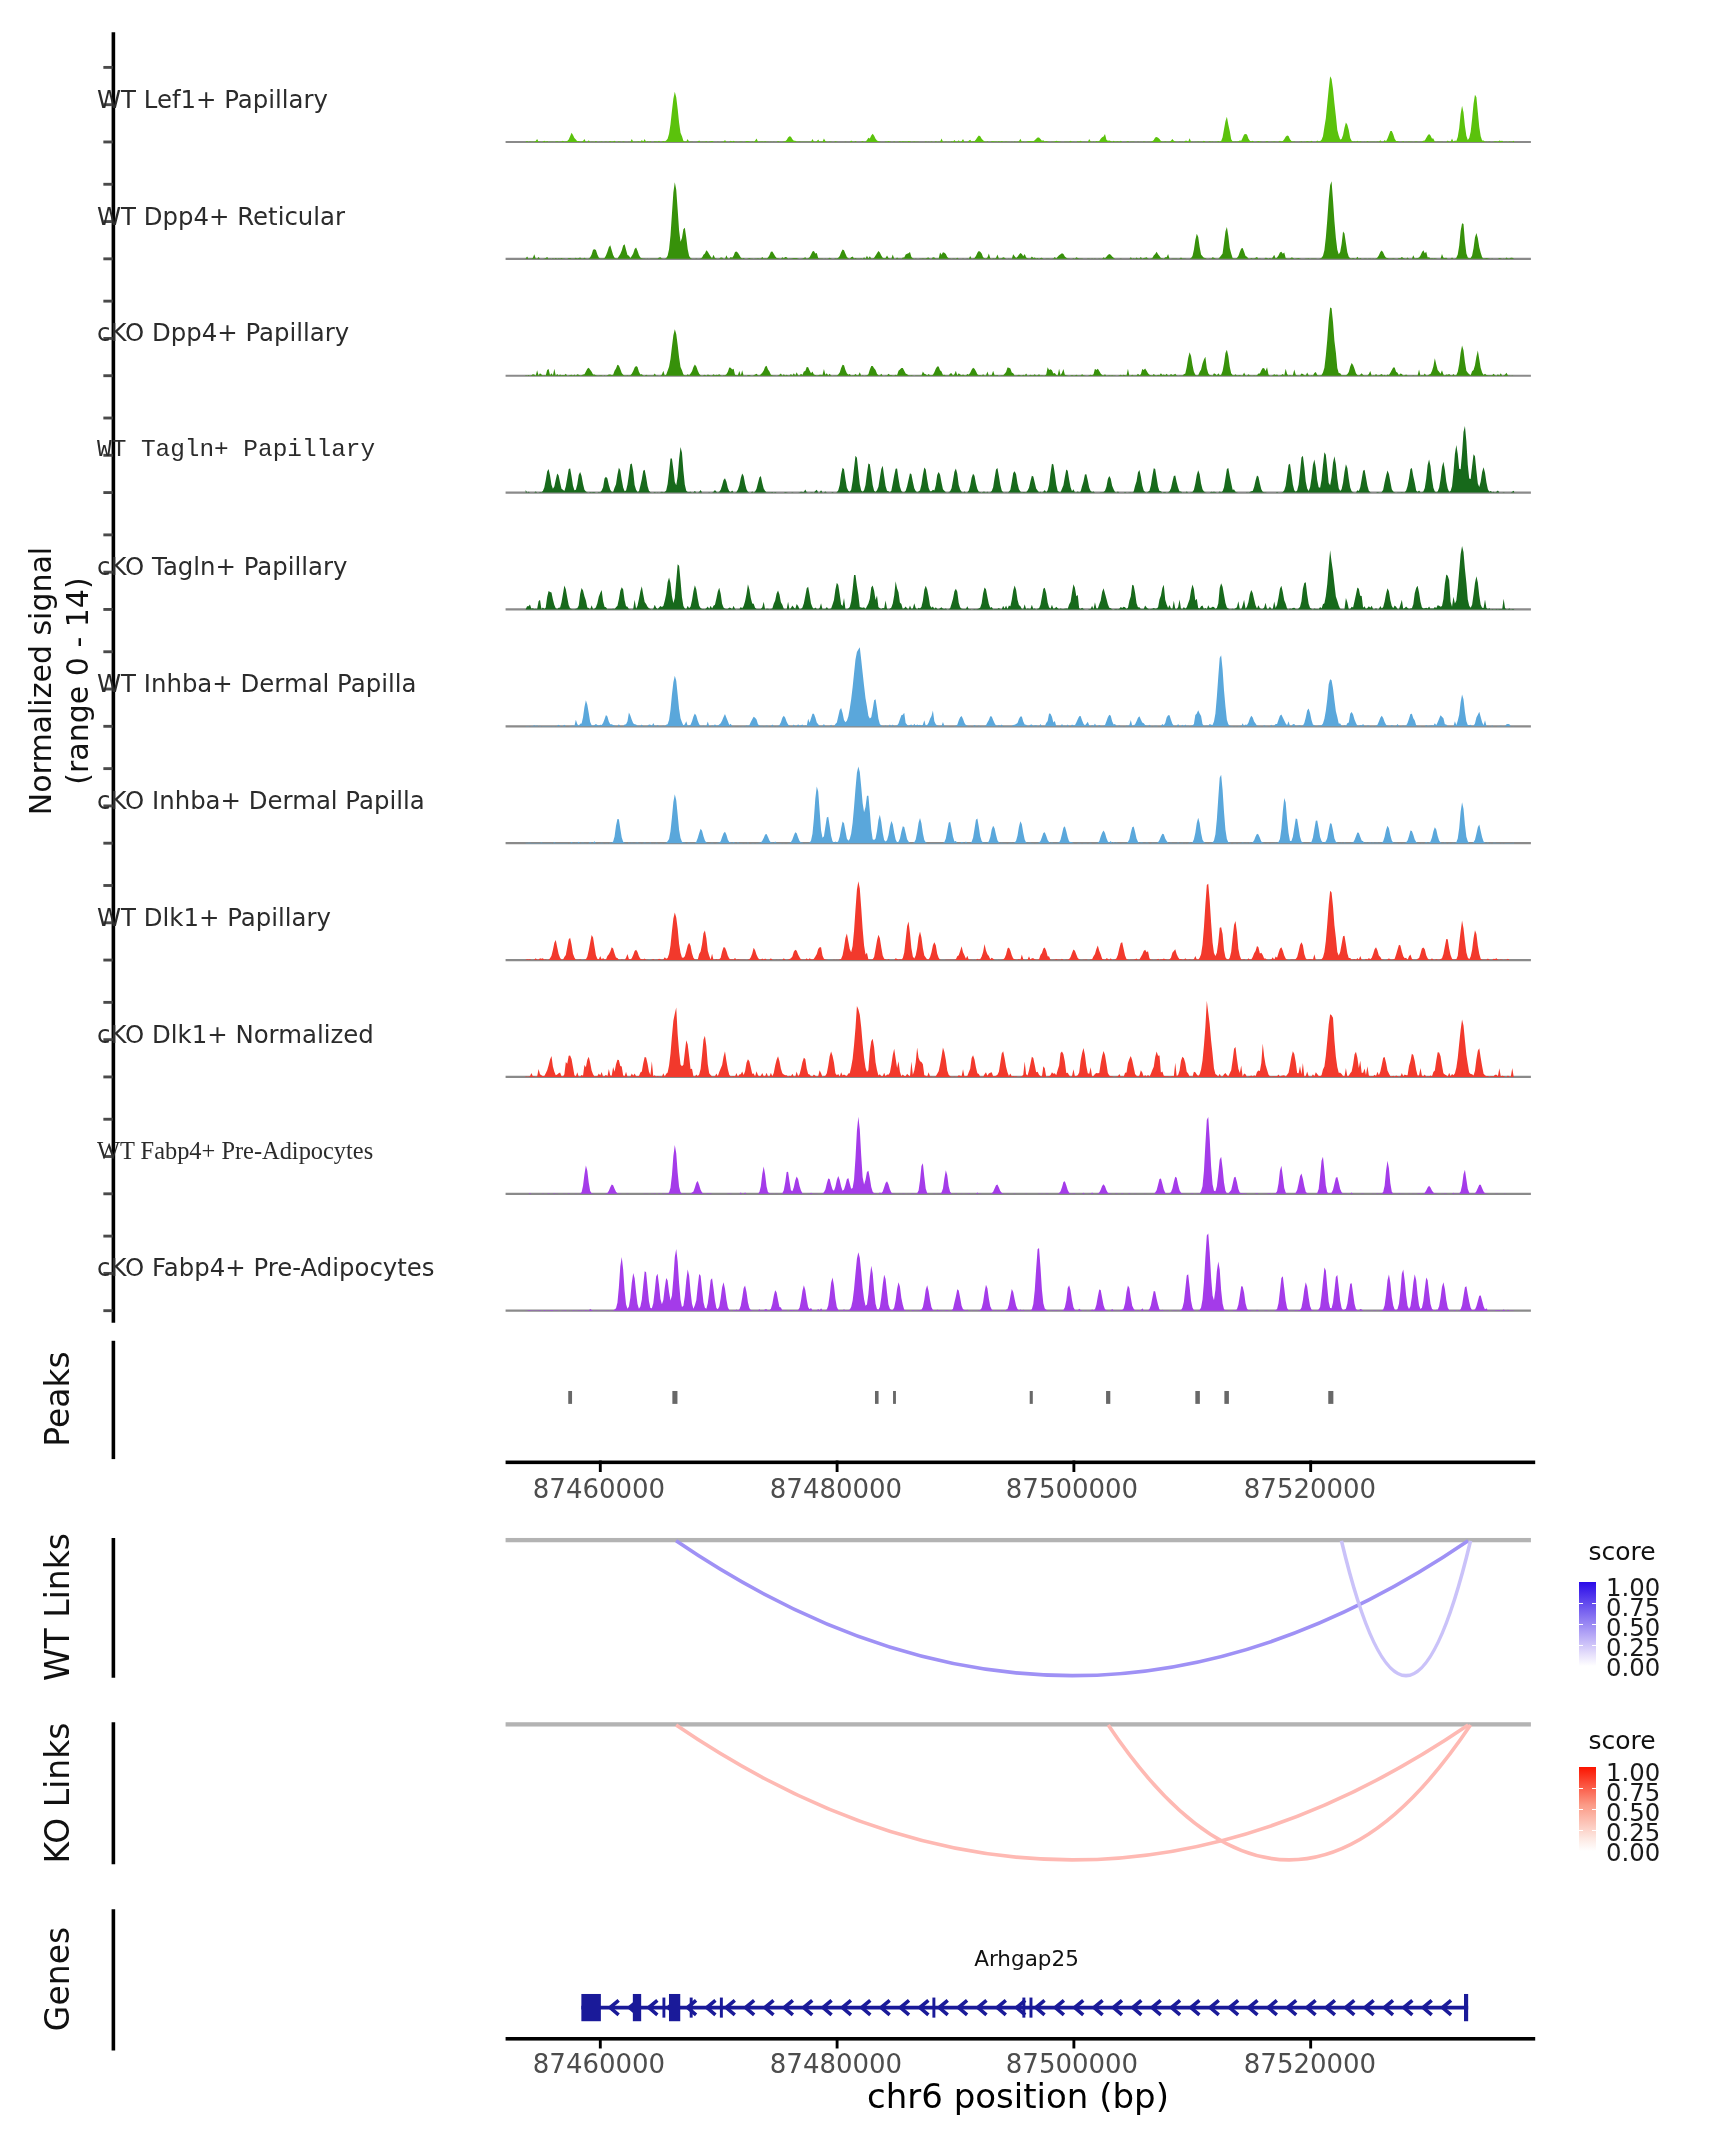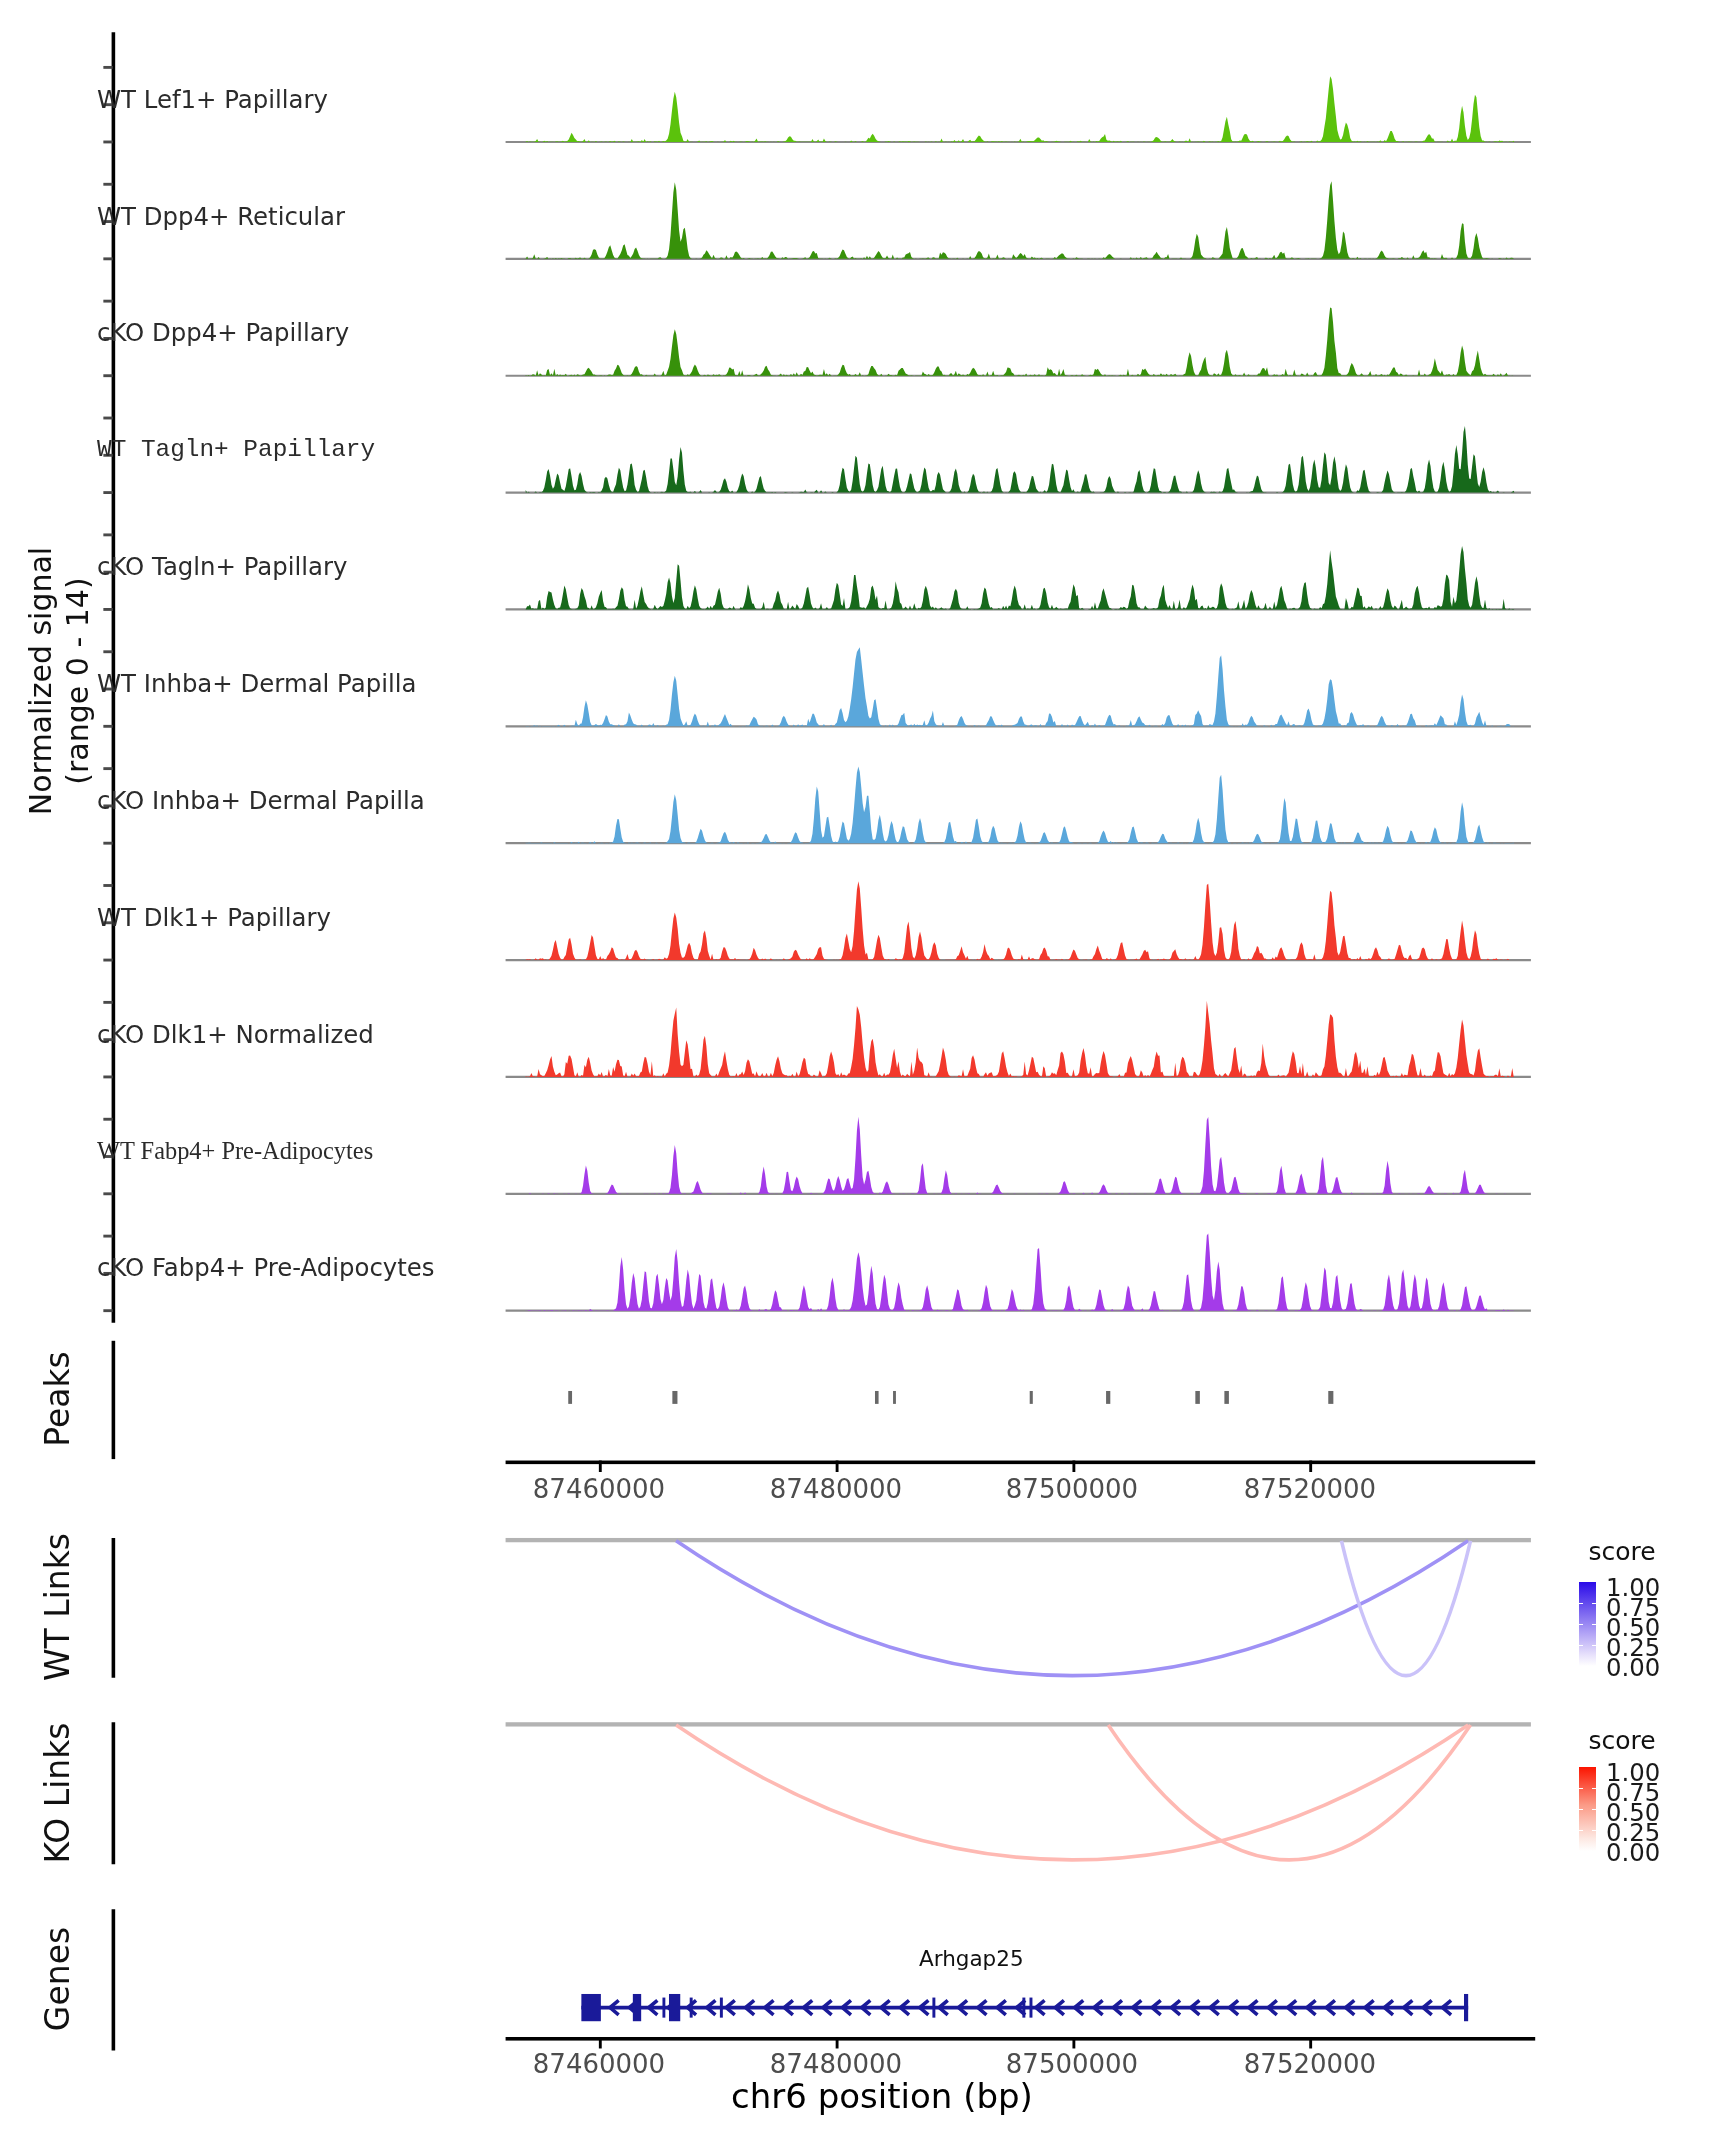--- a/index.html
+++ b/index.html
@@ -13,22 +13,22 @@
   .yax{font-size:30px;line-height:37px;color:#111;text-align:center;}
   .tick1{top:1474px;width:186px;text-align:center;font-size:26px;color:#4d4d4d;}
   .tick2{top:2049px;width:186px;text-align:center;font-size:26px;color:#4d4d4d;}
   .leg-title{width:158px;text-align:center;font-size:25px;color:#111;}
   .leg-tick{left:1606px;width:93px;font-size:24.4px;color:#1a1a1a;}
   .colorbar{position:absolute;left:1579px;width:17px;height:84px;}
   .cb-blue{background:linear-gradient(to bottom,#2a0be8 0%,#8f7cf2 45%,#e4ddfb 85%,#ffffff 100%);}
   .cb-red{background:linear-gradient(to bottom,#fb1400 0%,#fb9a86 45%,#fde8e2 85%,#ffffff 100%);}
   .notch{position:absolute;left:0;width:100%;height:1.4px;
          background:linear-gradient(to right,#fff 0 3.6px,transparent 3.6px calc(100% - 3.6px),#fff calc(100% - 3.6px) 100%);}
-  .gene-name{left:919px;width:215px;text-align:left;font-size:21.5px;color:#111;}
-  .xlab{left:731px;width:574px;top:2076px;text-align:left;font-size:34px;color:#000;}
+  .gene-name{left:919px;width:215px;text-align:center;font-size:21.5px;color:#111;}
+  .xlab{left:731px;width:574px;top:2076px;text-align:center;font-size:34px;color:#000;}
 </style>
 </head>
 <body>
 
 <div id="canvas">
 
   <svg id="plot" width="1721" height="2151" viewBox="0 0 2400 3000">
       <line x1="158" y1="45" x2="158" y2="1845" stroke="#000" stroke-width="5"></line>
       <line x1="144" x2="157" y1="198" y2="198" stroke="#4a4a4a" stroke-width="4"></line>
       <line x1="144" x2="157" y1="146" y2="146" stroke="#4a4a4a" stroke-width="4"></line>

